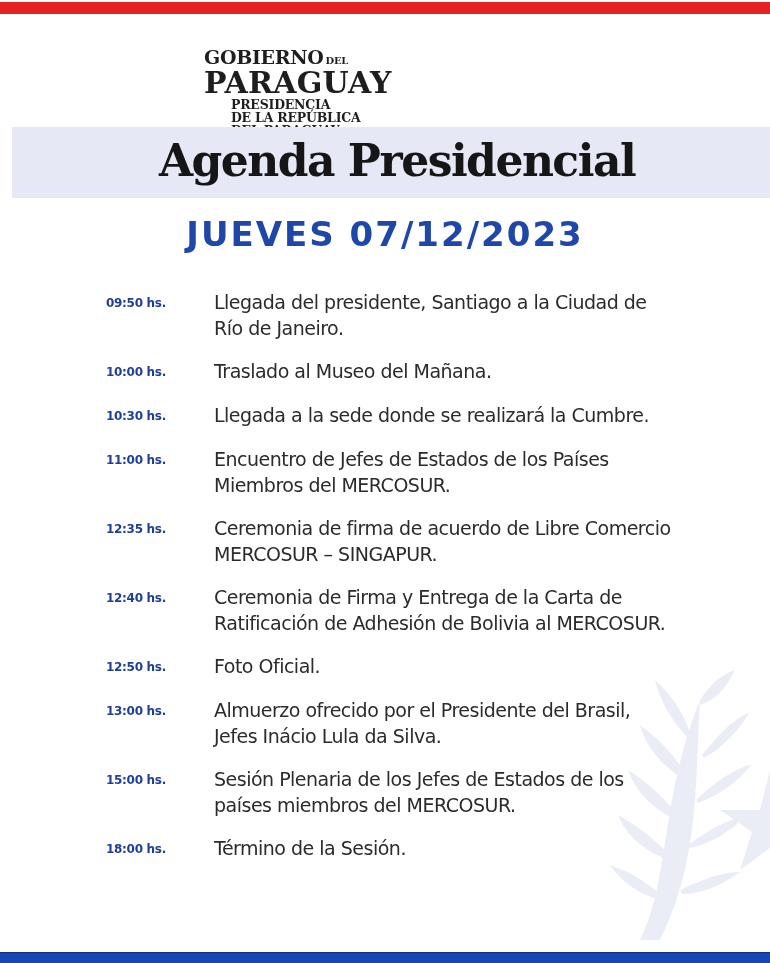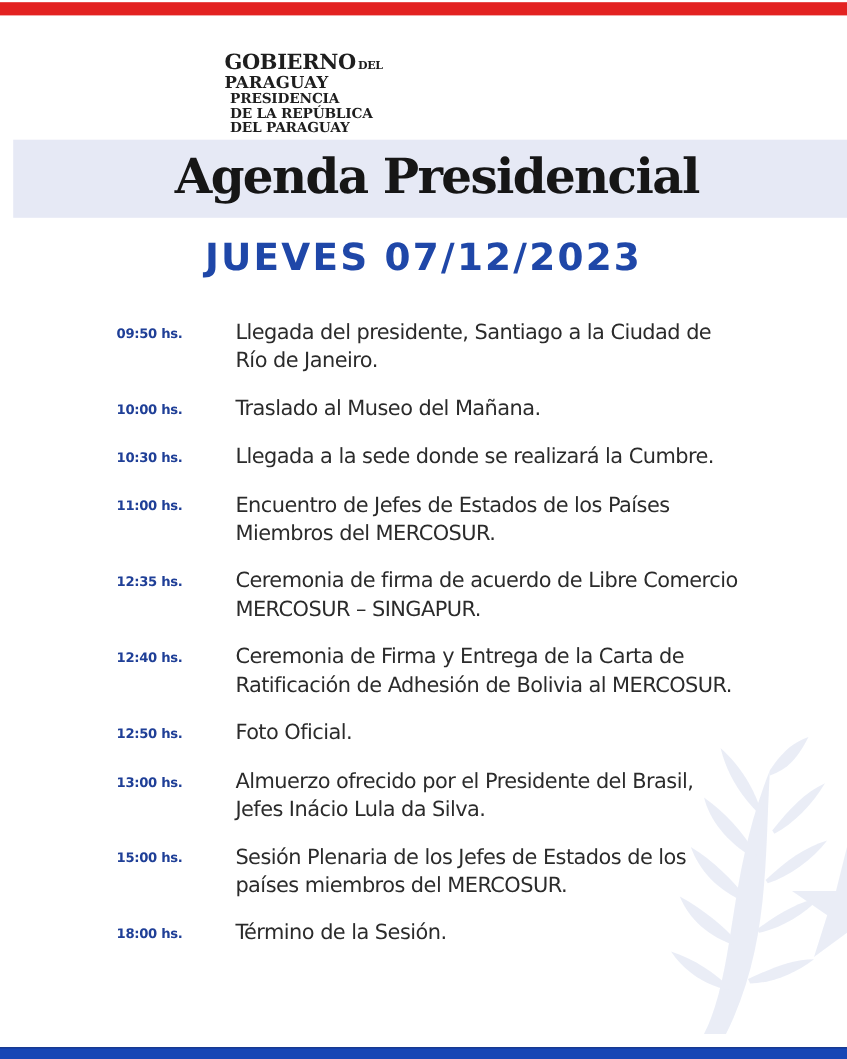--- a/index.html
+++ b/index.html
@@ -9,21 +9,21 @@
     font-family: "DejaVu Sans", sans-serif;
   }
   .top-bar { position: absolute; left: 0; top: 2px; width: 770px; height: 12px; background: #e32221; }
   .bottom-bar { position: absolute; left: 0; top: 952px; width: 770px; height: 11px; background: #1746b5; border-top: 1px solid #0e2f84; }
 
   .logo { position: absolute; top: 48px; left: 200px; height: 54px; display: flex; align-items: center; flex-direction: column; }
   .emblem { width: 54px; height: 54px; }
   .gov-text { margin-left: 4px; font-family: "DejaVu Serif", serif; font-weight: bold; color: #1e1e1e; line-height: 1; }
   .gov-line1 { font-size: 19px; letter-spacing: -0.3px; }
   .gov-line1 .del { font-size: 10px; margin-left: 2px; }
-  .gov-line2 { font-size: 15px; letter-spacing: 0.2px; margin-top: 1px; }
+  .gov-line2 { font-size: 30px; letter-spacing: 0.2px; margin-top: 1px; }
   .divider { width: 1px; height: 40px; background: #555; margin: 0 8px 0 10px; }
   .pres-text { font-family: "DejaVu Serif", serif; font-weight: bold; font-size: 12.5px; color: #1e1e1e; line-height: 13px; letter-spacing: -0.2px; }
 
   .title-band { position: absolute; left: 12px; top: 127px; width: 770px; height: 71px; background: #e6e9f5; display: flex; align-items: center; justify-content: center; }
   .title { font-family: "DejaVu Serif", serif; font-weight: bold; font-size: 44px; color: #161616; letter-spacing: -1.5px; margin-top: -4px; }
 
   .date { position: absolute; left: 0; top: 214px; width: 770px; text-align: center; font-family: "DejaVu Sans", sans-serif; font-weight: bold; font-size: 34px; color: #1f47a8; letter-spacing: 2px; }
 
   .agenda { position: absolute; left: 106px; top: 289px; width: 580px; }
   .row { display: flex; align-items: flex-start; margin-bottom: 17px; }

